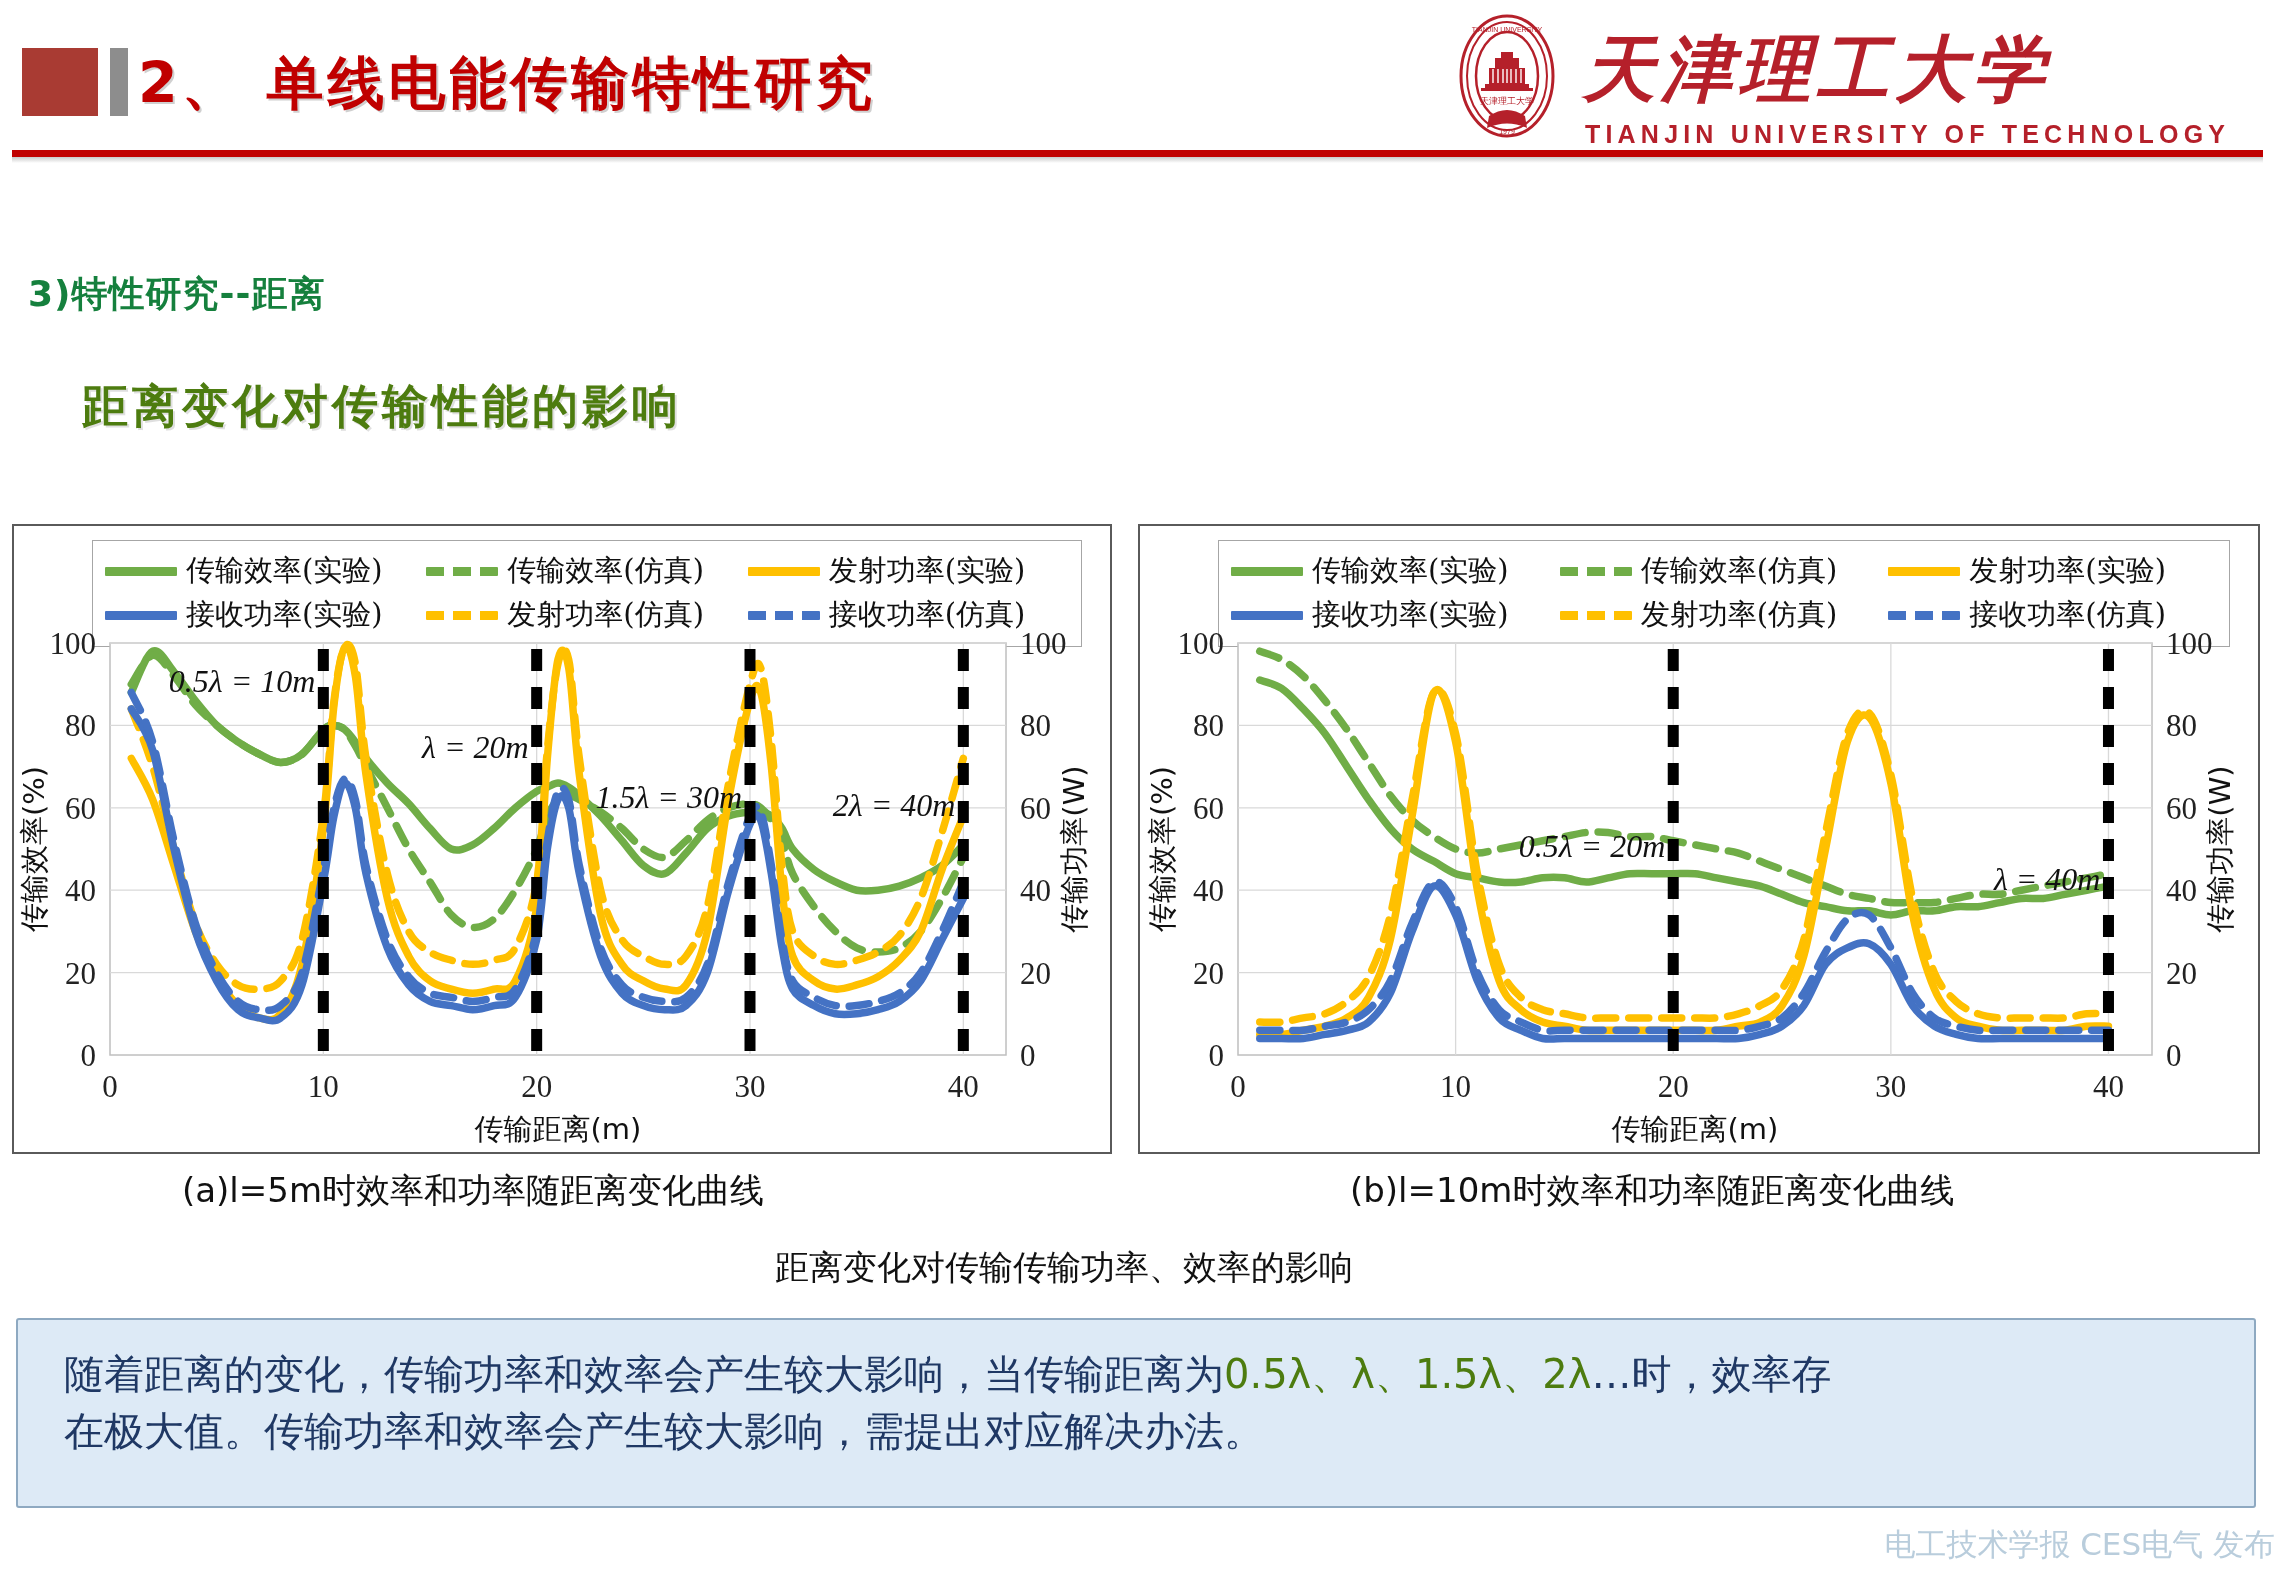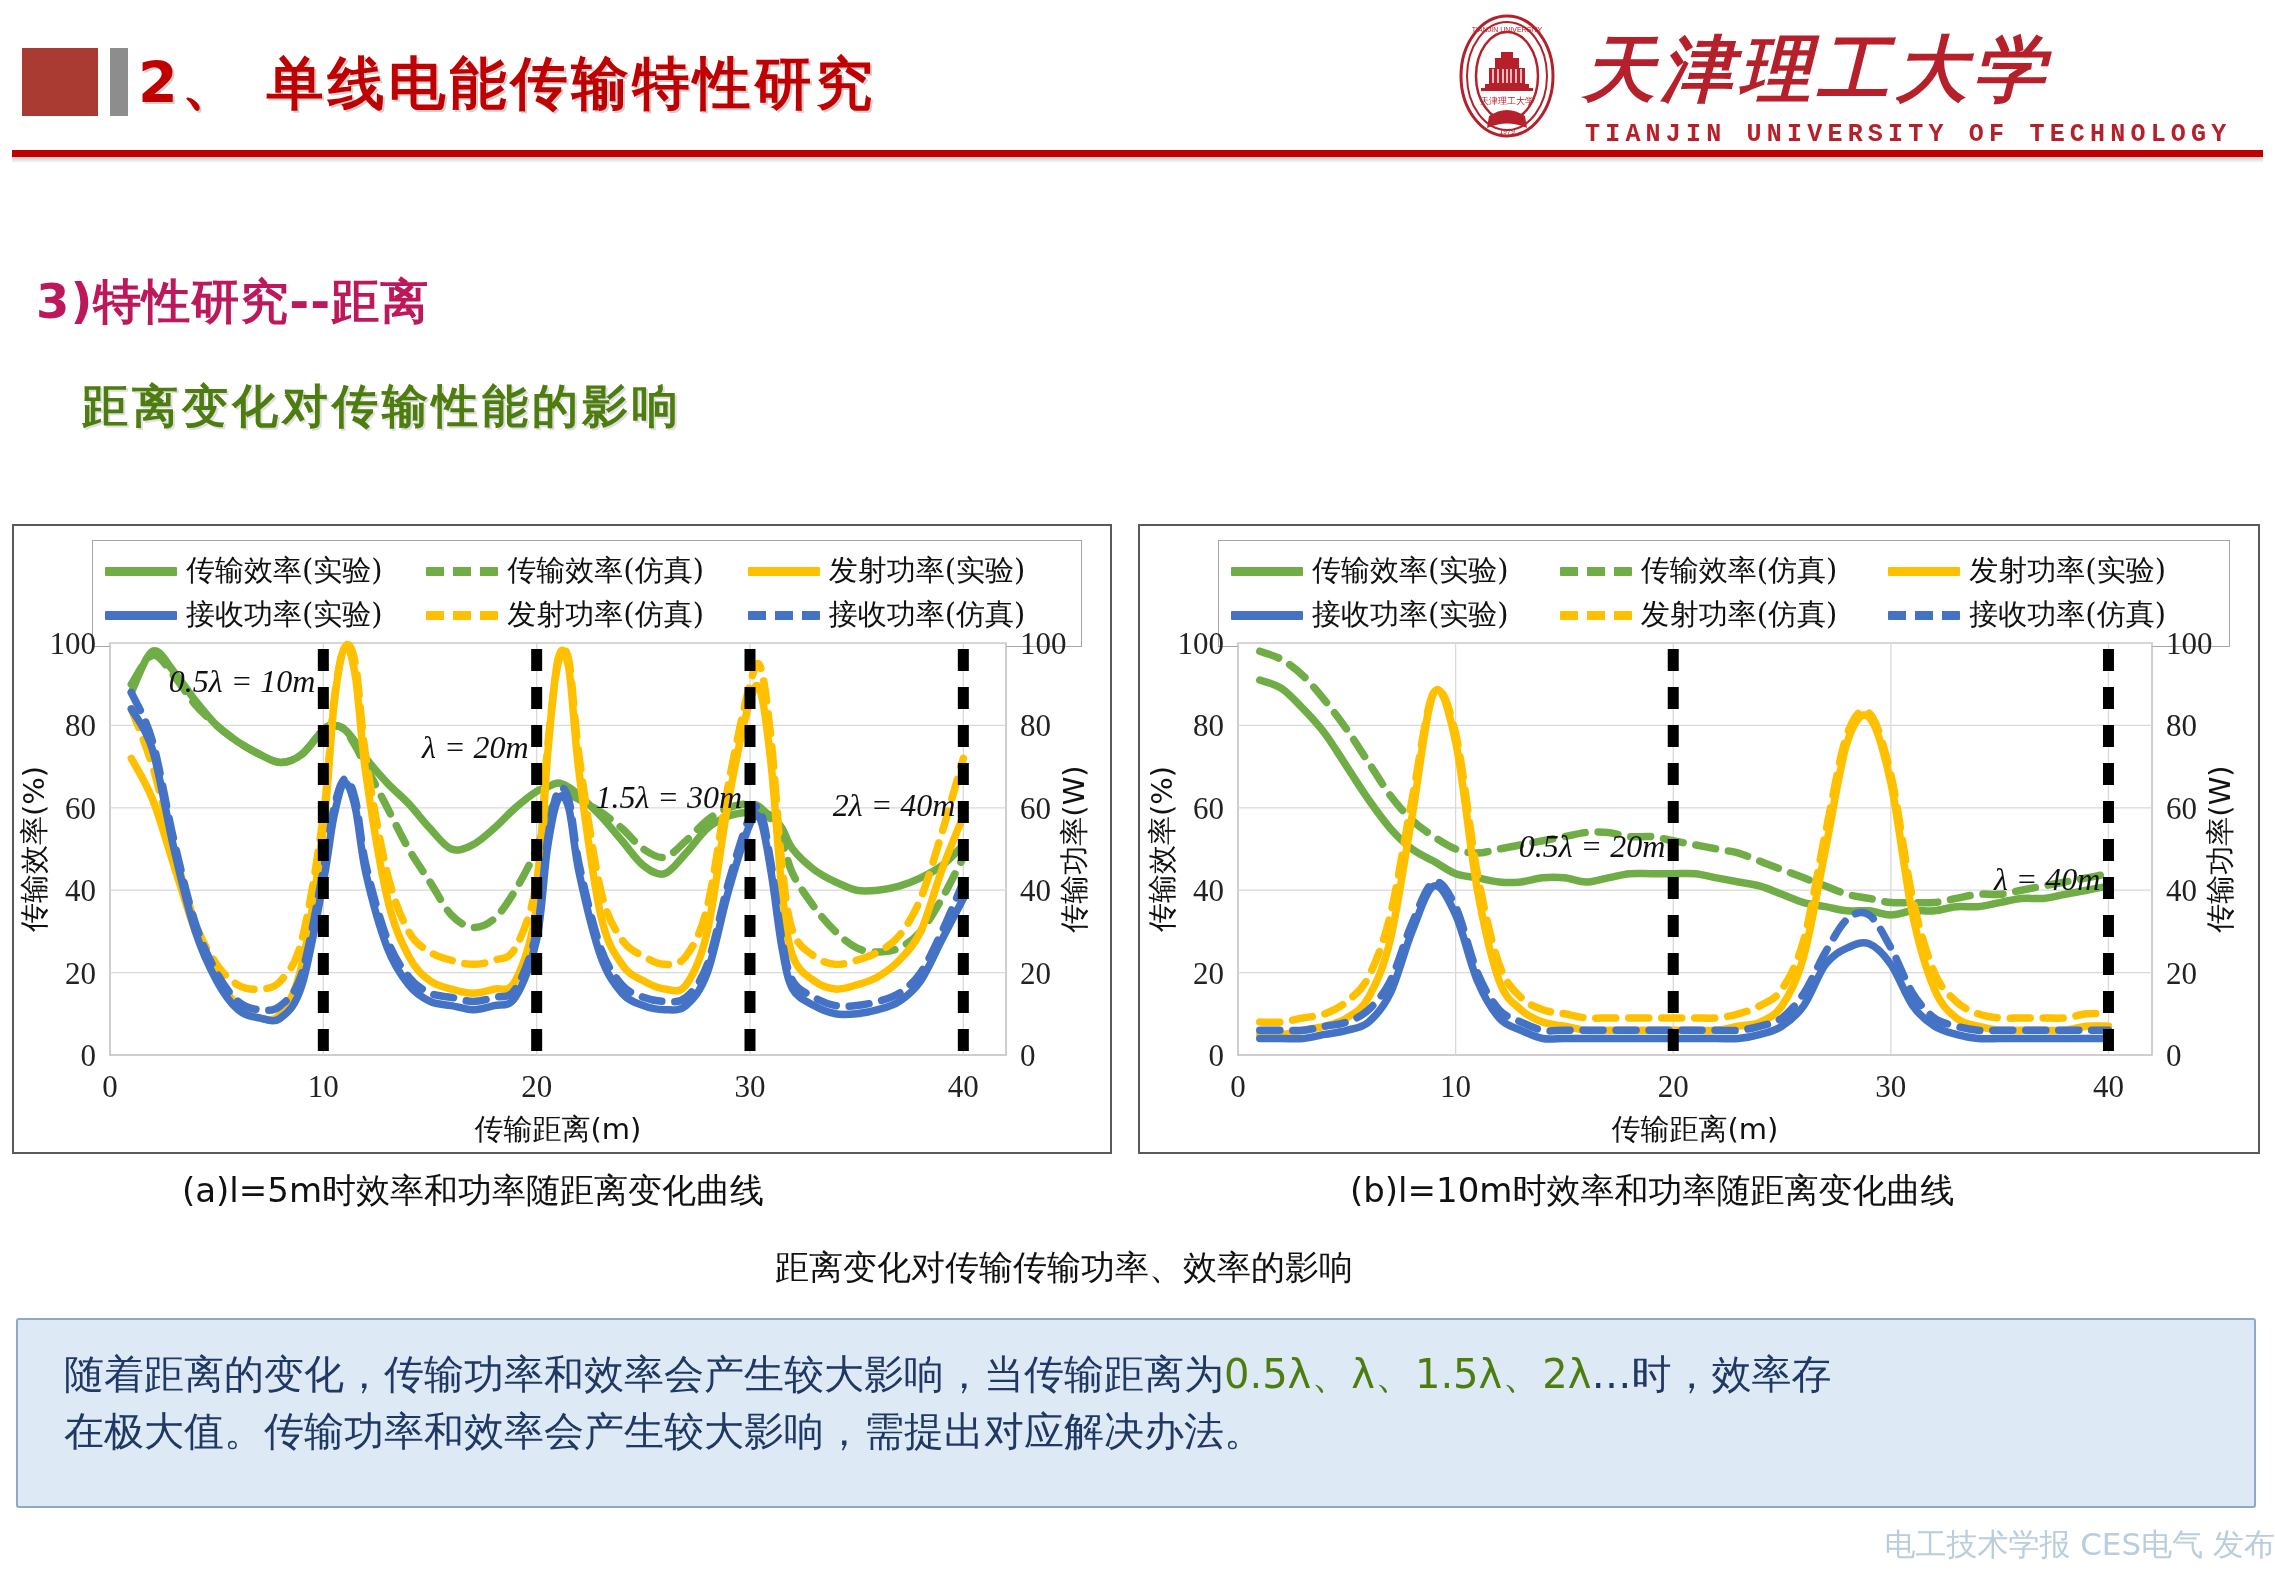--- a/index.html
+++ b/index.html
@@ -23,26 +23,26 @@
   }
   .hdr-rule{position:absolute;left:12px;top:150px;width:2251px;height:7px;background:#c00000;}
   .hdr-rule-shadow{position:absolute;left:12px;top:157px;width:2251px;height:6px;background:linear-gradient(#c9c9c9,#ffffff);}
 
   
   .logo-wrap{position:absolute;right:22px;top:8px;width:820px;height:150px;}
   .logo-seal{position:absolute;left:10px;top:4px;width:128px;height:128px;}
   .logo-cn{position:absolute;left:150px;top:14px;font-family:"DejaVu Sans",sans-serif;
     font-size:72px;font-weight:bold;color:#b5202a;letter-spacing:6px;
     font-style:italic;white-space:nowrap;}
-  .logo-en{position:absolute;left:152px;top:112px;font-family:Liberation Mono, monospace;
+  .logo-en{position:absolute;left:152px;top:112px;font-family:Liberation Sans, sans-serif;
     font-size:25px;font-weight:bold;color:#b5202a;letter-spacing:5.2px;white-space:nowrap;}
 
   
-  .sec-h1{position:absolute;left:36px;top:270px;font-family:"DejaVu Sans",sans-serif;
-    font-size:48px;font-weight:bold;color:#be185d;letter-spacing:1px;white-space:nowrap;}
+  .sec-h1{position:absolute;left:28px;top:270px;font-family:"DejaVu Sans",sans-serif;
+    font-size:36px;font-weight:bold;color:#15803d;letter-spacing:1px;white-space:nowrap;}
   .sec-h2{position:absolute;left:82px;top:376px;font-family:"DejaVu Serif",serif;
     font-size:46px;font-weight:bold;color:#4d7c0f;letter-spacing:4px;white-space:nowrap;
     text-shadow:2px 2px 0 rgba(150,150,150,.3);}
 
   
   .panel{position:absolute;top:524px;height:630px;border:2px solid #5a5a5a;background:#fff;box-sizing:border-box;}
   #panel-a{left:12px;width:1100px;}
   #panel-b{left:1138px;width:1122px;}
 
   .legend{

